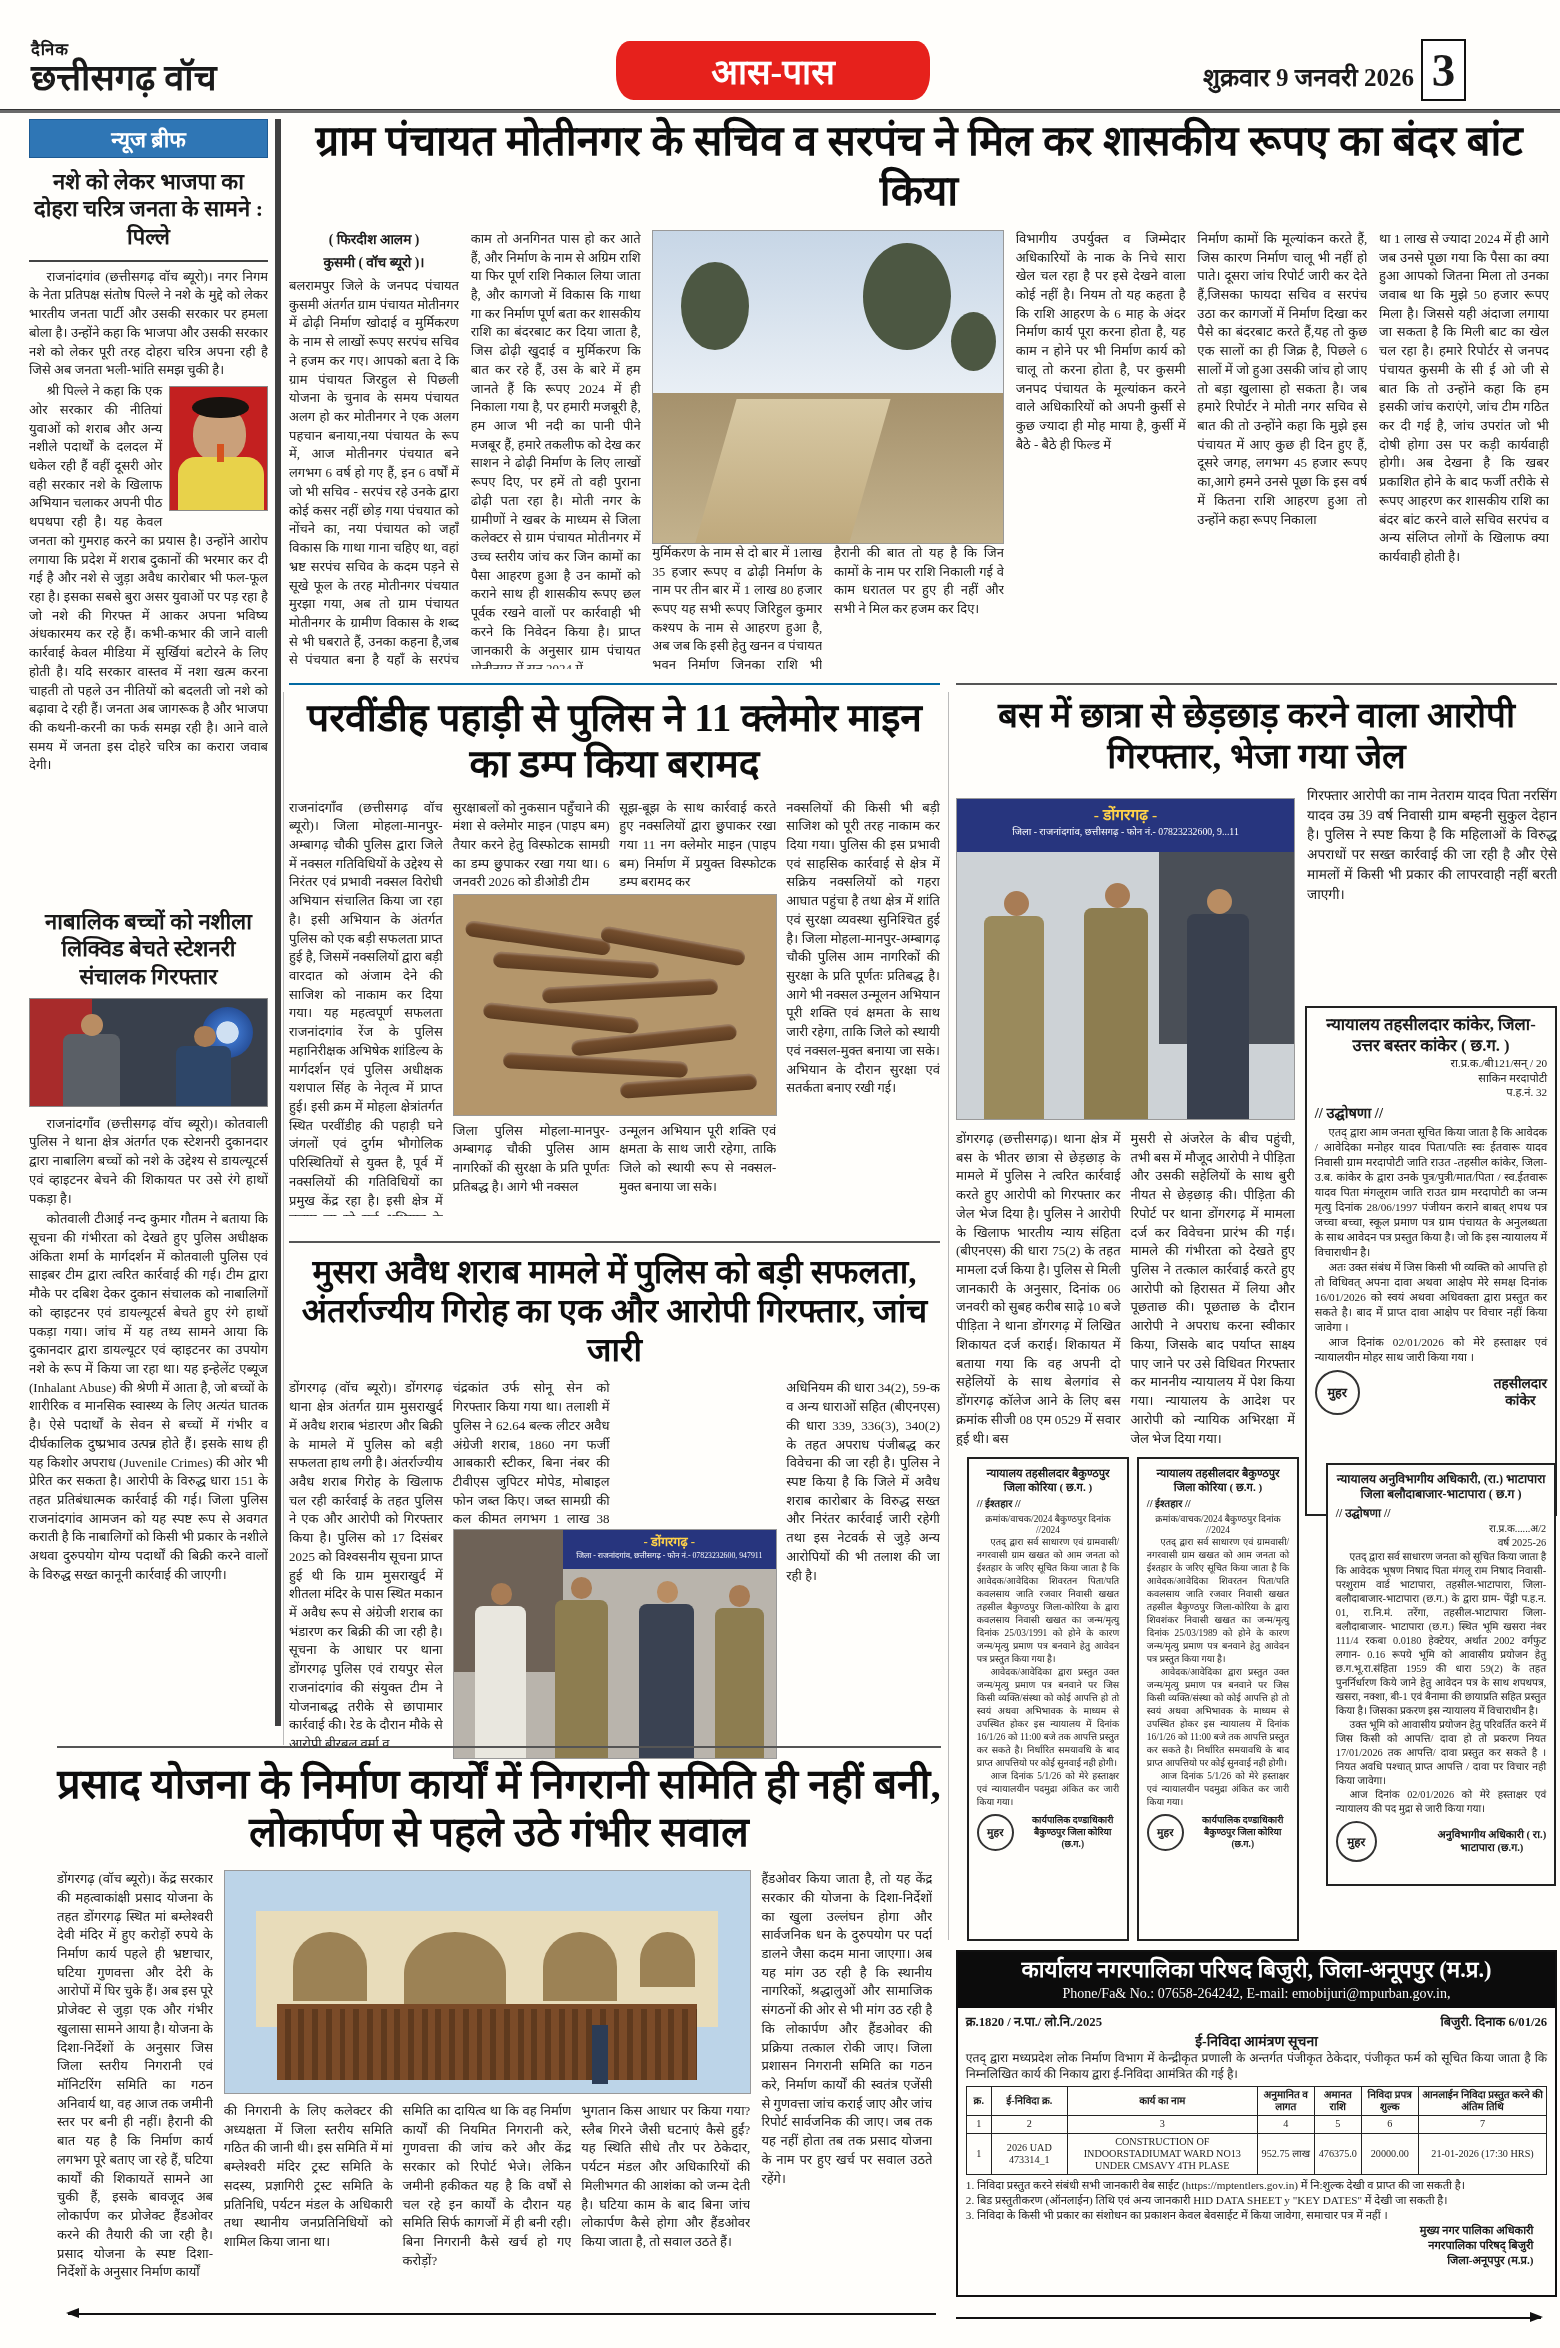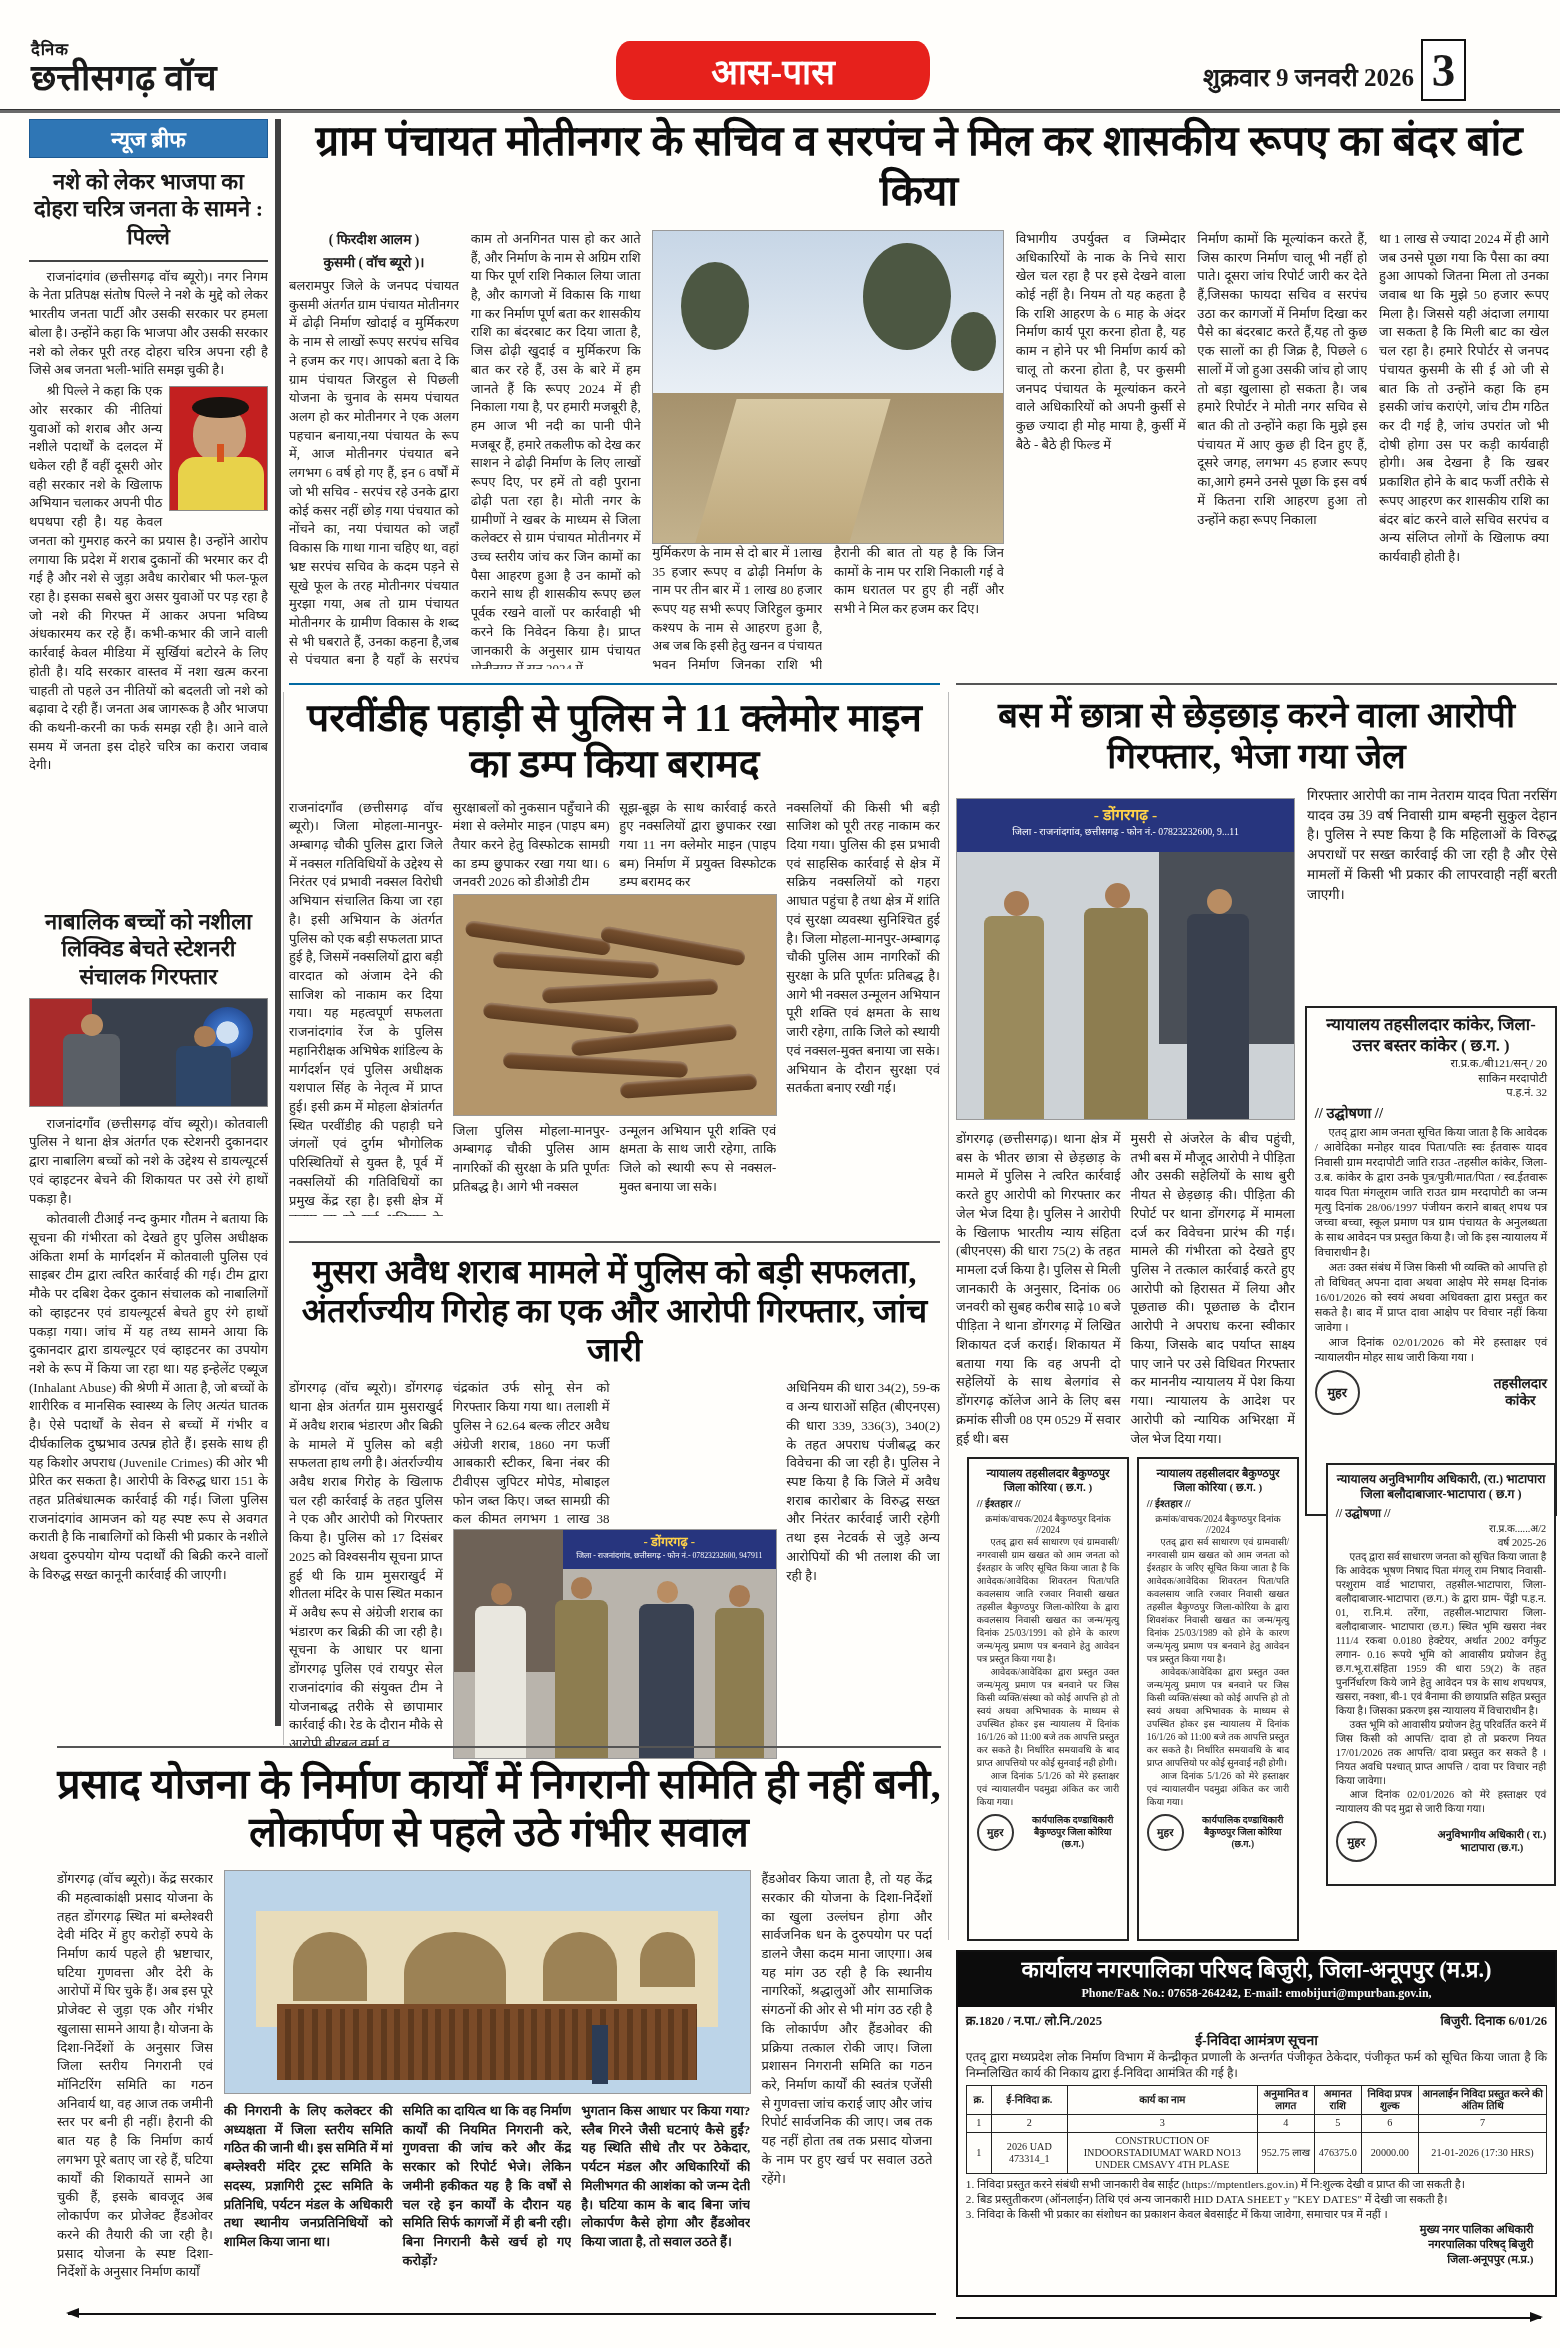--- a/index.html
+++ b/index.html
@@ -98,33 +98,33 @@
   .liq-toprow { display:flex; gap:9.8px; }
   .liq-toprow .col { width:157px; }
   #liq-photo { width:324px; height:230px; background:#b9b4ac; }
   .liq-board { position:absolute; left:34%; top:0; right:0; height:39px; background:#27357e; color:#ffd24a; text-align:center; }
   .liq-wall { position:absolute; left:0; top:0; width:34%; height:62%; background:#6e6257; }
 
   
   #prasad-art { position:absolute; left:57px; top:1746px; width:884px; height:568px; border-top:2px solid #555; padding-top:11.7px; }
   #prasad-art .hl { font-size:41px; }
   .pr-body { display:flex; gap:10.7px; margin-top:13.7px; height:425px; }
-  .pr-mid { width:527px; display:flex; flex-direction:column; gap:7.8px;font-weight:bold; }
+  .pr-mid { width:527px; display:flex; flex-direction:column; gap:7.8px; }
   #pr-photo { width:527px; height:224px; background:#bcd4e8; }
   .pr-subrow { display:flex; gap:9.8px; }
   .pr-subrow .col { width:169px; }
   .temple { position:absolute; left:6%; top:18%; width:88%; height:52%; background:#e8dcba; }
   .arch { position:absolute; top:18%; width:16%; height:60%; background:#9c8255; border-radius:50% 50% 0 0; }
   .gate { position:absolute; left:10%; bottom:6%; width:80%; height:34%; background:repeating-linear-gradient(90deg,#7b4b28 0 7.8px,#5f3a1e 7.8px 13.7px); border-top:5.9px solid #7b4b28; }
 
   
   #tender { position:absolute; left:956px; top:1950px; width:601px; height:347px; border:2px solid #111; background:#fffefb; }
   .t-head { background:#0c0c0c; color:#fff; text-align:center; padding:4.9px 3.9px 6.8px; }
   .t-org { font-size:22.4px; font-weight:bold; line-height:1.15; }
-  .t-contact { font-size:12px; font-weight:bold; margin-top:2.9px; }
+  .t-contact { font-size:14px; font-weight:normal; margin-top:2.9px; }
   .t-inner { padding:3.9px 7.8px; }
   .t-refrow { display:flex; justify-content:space-between; font-size:12.7px; font-weight:bold; }
   .t-title { text-align:center; font-size:14px; font-weight:bold; margin:1px 0; }
   .t-intro { font-size:12.2px; text-align:justify; line-height:1.3; }
   table.t-tab { width:100%; border-collapse:collapse; margin-top:2.9px; font-size:10.2px; }
   table.t-tab th, table.t-tab td { border:1px solid #222; text-align:center; padding:2px 2px; line-height:1.2; }
   table.t-tab th { font-weight:bold; }
   .t-notes { font-size:11.2px; margin-top:2.9px; line-height:1.35; }
   .t-sig { text-align:right; font-size:11.2px; font-weight:bold; line-height:1.3; padding-right:13.7px; }
 

